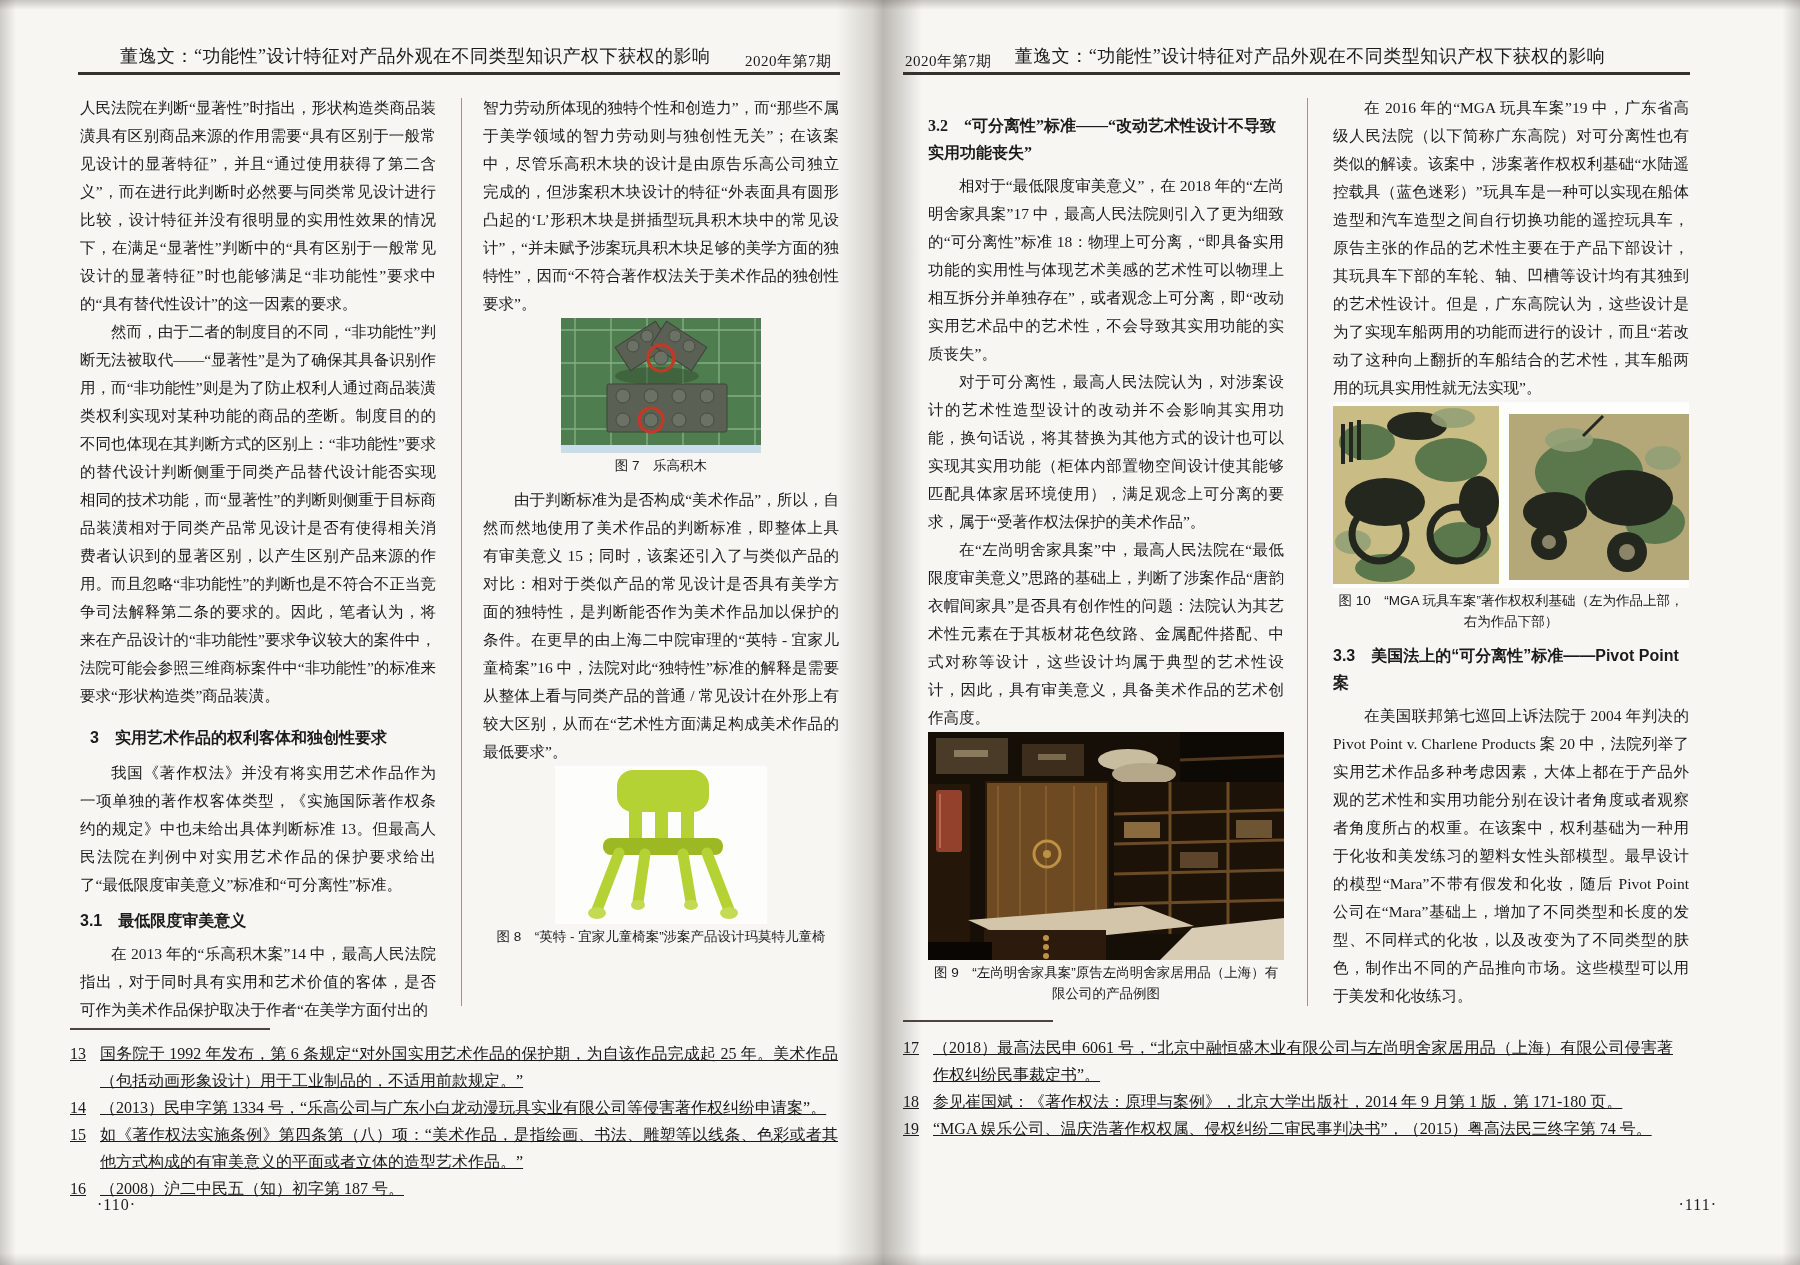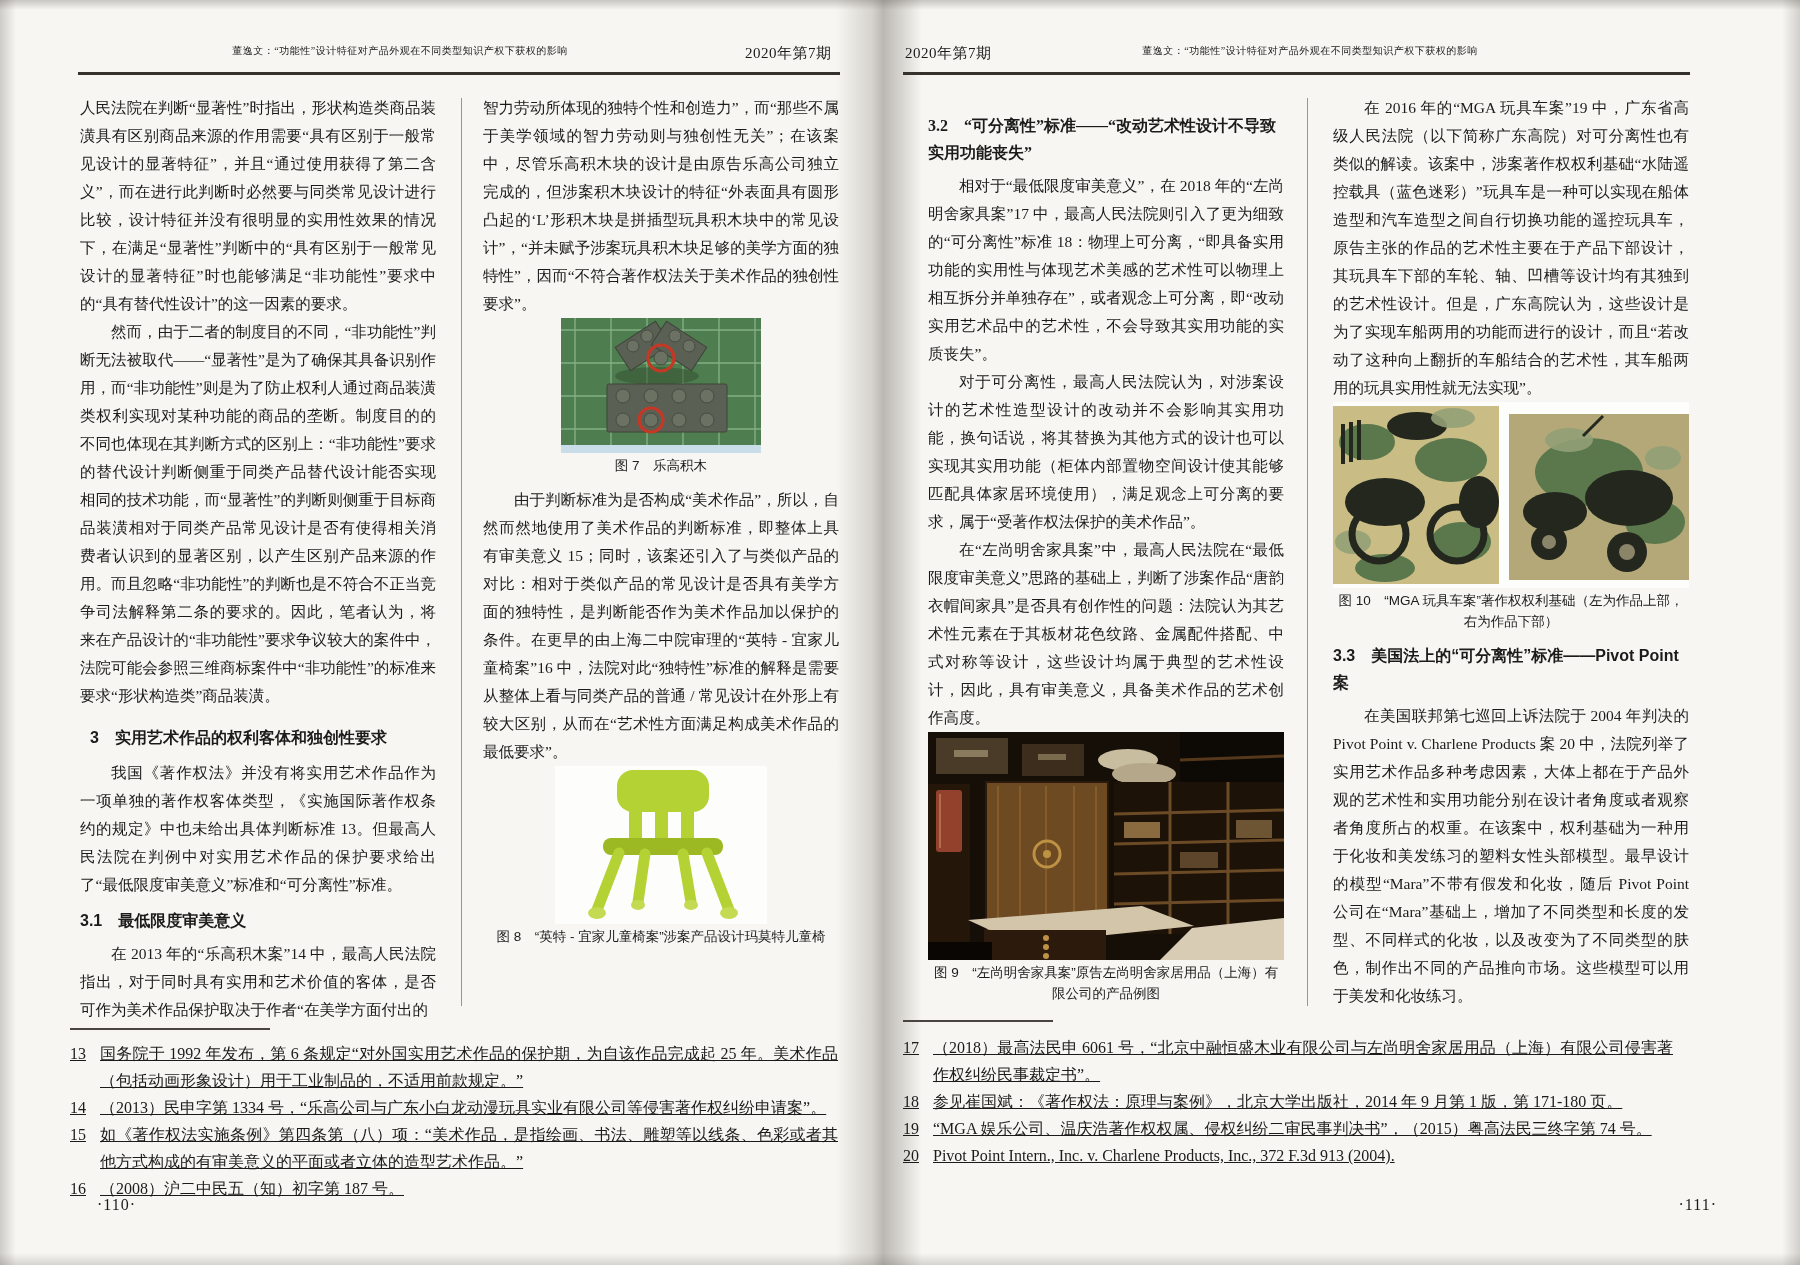--- a/index.html
+++ b/index.html
@@ -13,22 +13,22 @@
     background:linear-gradient(180deg,rgba(60,55,50,.25),rgba(0,0,0,0));}
   .edge-bottom{position:absolute;left:0;bottom:0;width:1800px;height:12px;
     background:linear-gradient(0deg,rgba(60,55,50,.18),rgba(0,0,0,0));}
   .edge-left{position:absolute;left:0;top:0;width:16px;height:1265px;
     background:linear-gradient(90deg,rgba(60,55,50,.22),rgba(0,0,0,0));}
   .edge-right{position:absolute;right:0;top:0;width:18px;height:1265px;
     background:linear-gradient(270deg,rgba(60,55,50,.20),rgba(0,0,0,0));}
   .gutter{position:absolute;left:836px;top:0;width:86px;height:1265px;
     background:linear-gradient(90deg,rgba(0,0,0,0) 0%,rgba(92,85,74,.22) 42%,rgba(70,64,56,.34) 55%,rgba(0,0,0,0) 100%);}
 
-  .ph-title{position:absolute;top:44px;font-size:10px;letter-spacing:.5px;text-align:center;white-space:nowrap;}
-  .ph-issue{position:absolute;top:44px;font-size:15px;letter-spacing:.5px;white-space:nowrap;}
+  .ph-title{position:absolute;top:44px;font-size:18px;letter-spacing:.5px;text-align:center;white-space:nowrap;}
+  .ph-issue{position:absolute;top:52px;font-size:15px;letter-spacing:.5px;white-space:nowrap;}
   .headrule{position:absolute;height:2.5px;background:#35322e;}
 
   .col{position:absolute;font-size:15.5px;line-height:28px;text-align:justify;text-justify:inter-character;overflow:hidden;}
   .col p{margin:0;text-indent:2em;}
   .col p.cont{text-indent:0;}
   .sec{font-family:"Liberation Sans","DejaVu Sans",sans-serif;font-weight:bold;
        font-size:16px;line-height:27px;margin:14px 0 8px 10px;text-align:left;}
   .sec.sub{margin:8px 0 6px 0;}
   .coldiv{position:absolute;width:1px;background:#9a968e;}
 
@@ -291,19 +291,15 @@
       <span class="fn-text">（2018）最高法民申 6061 号，“北京中融恒盛木业有限公司与左尚明舍家居用品（上海）有限公司侵害著作权纠纷民事裁定书”。</span>
     </div>
     <div class="fn">
       <span class="fn-num">18</span>
       <span class="fn-text">参见崔国斌：《著作权法：原理与案例》，北京大学出版社，2014 年 9 月第 1 版，第 171-180 页。</span>
     </div>
     <div class="fn">
       <span class="fn-num">19</span>
       <span class="fn-text">“MGA 娱乐公司、温庆浩著作权权属、侵权纠纷二审民事判决书”，（2015）粤高法民三终字第 74 号。</span>
     </div>
-    <div class="fn">
-      <span class="fn-num">20</span>
-      <span class="fn-text">Pivot Point Intern., Inc. v. Charlene Products, Inc., 372 F.3d 913 (2004).</span>
-    </div>
   </div>
   <div class="pagenum" style="left:1555px;top:1196px;width:135px;text-align:right;">·111·</div>
 </section>
 
 </body></html>

